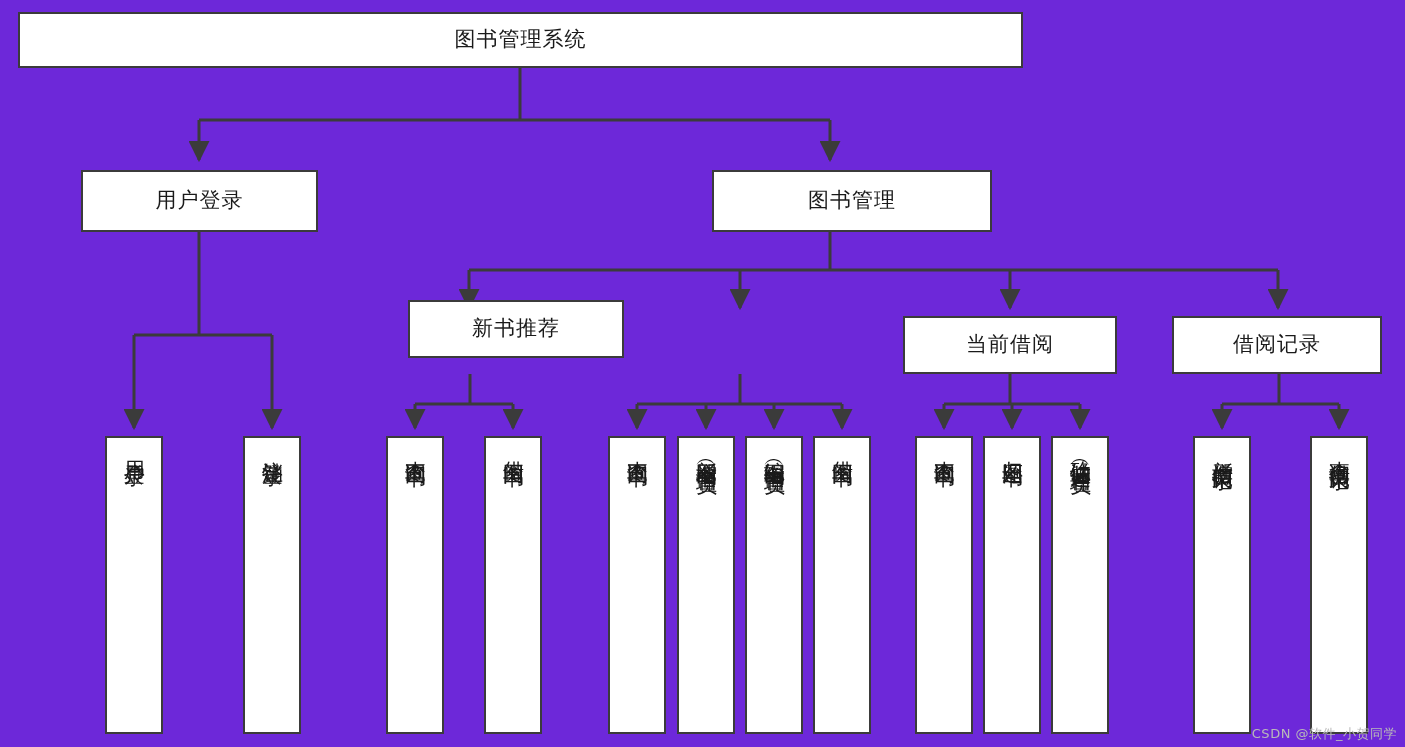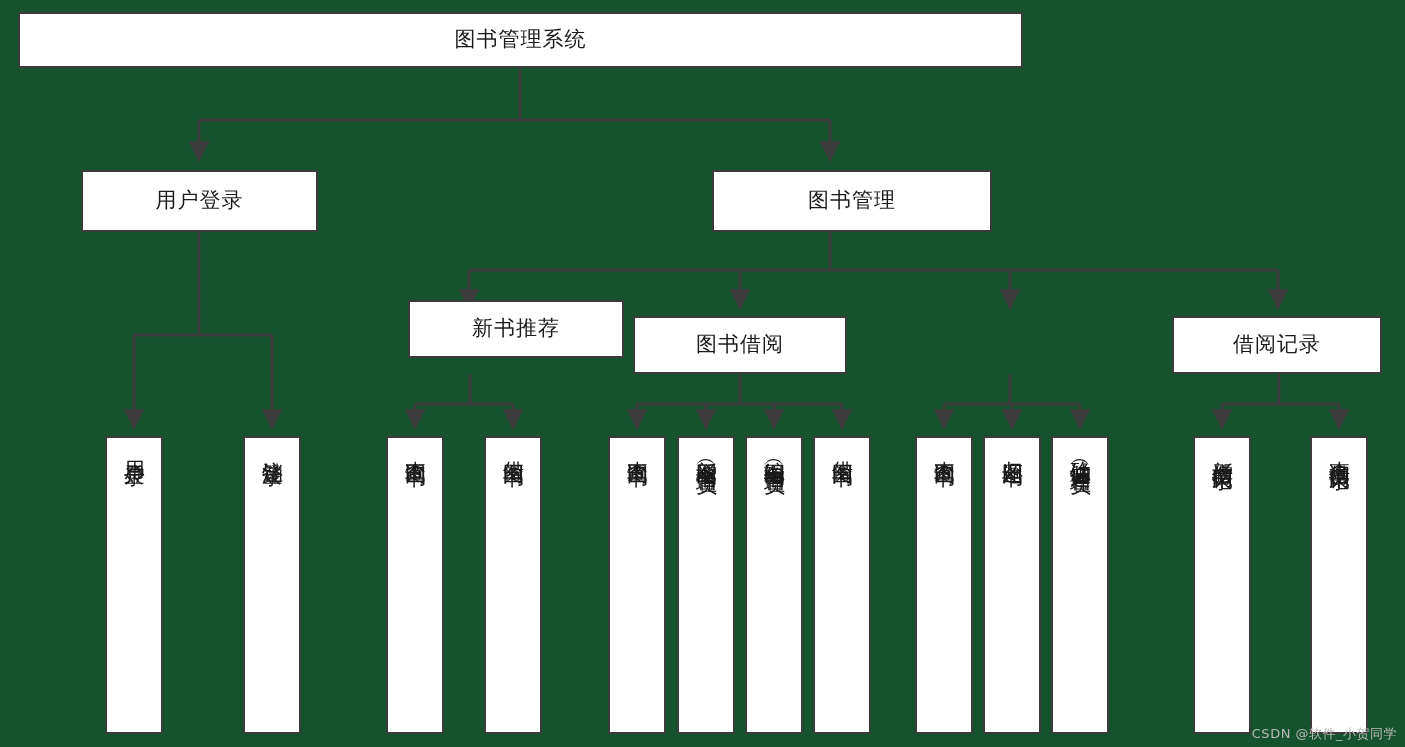--- a/index.html
+++ b/index.html
@@ -7,21 +7,21 @@
     padding: 0;
     background: #ffffff;
   }
   body {
     font-family: "DejaVu Sans", "Liberation Sans", sans-serif;
   }
   #canvas {
     position: relative;
     width: 1405px;
     height: 747px;
-    background: #14532d;
+    background: #6d28d9;
     overflow: hidden;
   }
   #diagram-svg {
     position: absolute;
     left: 0;
     top: 0;
     width: 1405px;
     height: 747px;
   }
   .node-box {
@@ -134,22 +134,22 @@
   <div class="node-box node-h" style="left:81px; top:170px; width:237px; height:62px;">
     <span class="node-label">用户登录</span>
   </div>
   <div class="node-box node-h" style="left:712px; top:170px; width:280px; height:62px;">
     <span class="node-label">图书管理</span>
   </div>
 
   <div class="node-box node-h" style="left:362px; top:300px; width:216px; height:58px;margin-left:46px;">
     <span class="node-label">新书推荐</span>
   </div>
-  <div class="node-box node-h" style="left:633px; top:316px; width:214px; height:58px;">
-    <span class="node-label">图书借阅</span>
+  <div class="node-box node-h" style="left:903px; top:316px; width:214px; height:58px;">
+    <span class="node-label">当前借阅</span>
   </div>
   <div class="node-box node-h" style="left:1172px; top:316px; width:210px; height:58px;">
     <span class="node-label">借阅记录</span>
   </div>
 
   <div class="node-box node-v" style="left:105px; top:436px; width:58px; height:298px;">
     <span class="node-label">用户登录</span>
   </div>
   <div class="node-box node-v" style="left:243px; top:436px; width:58px; height:298px;">
     <span class="node-label">注销登录</span>

